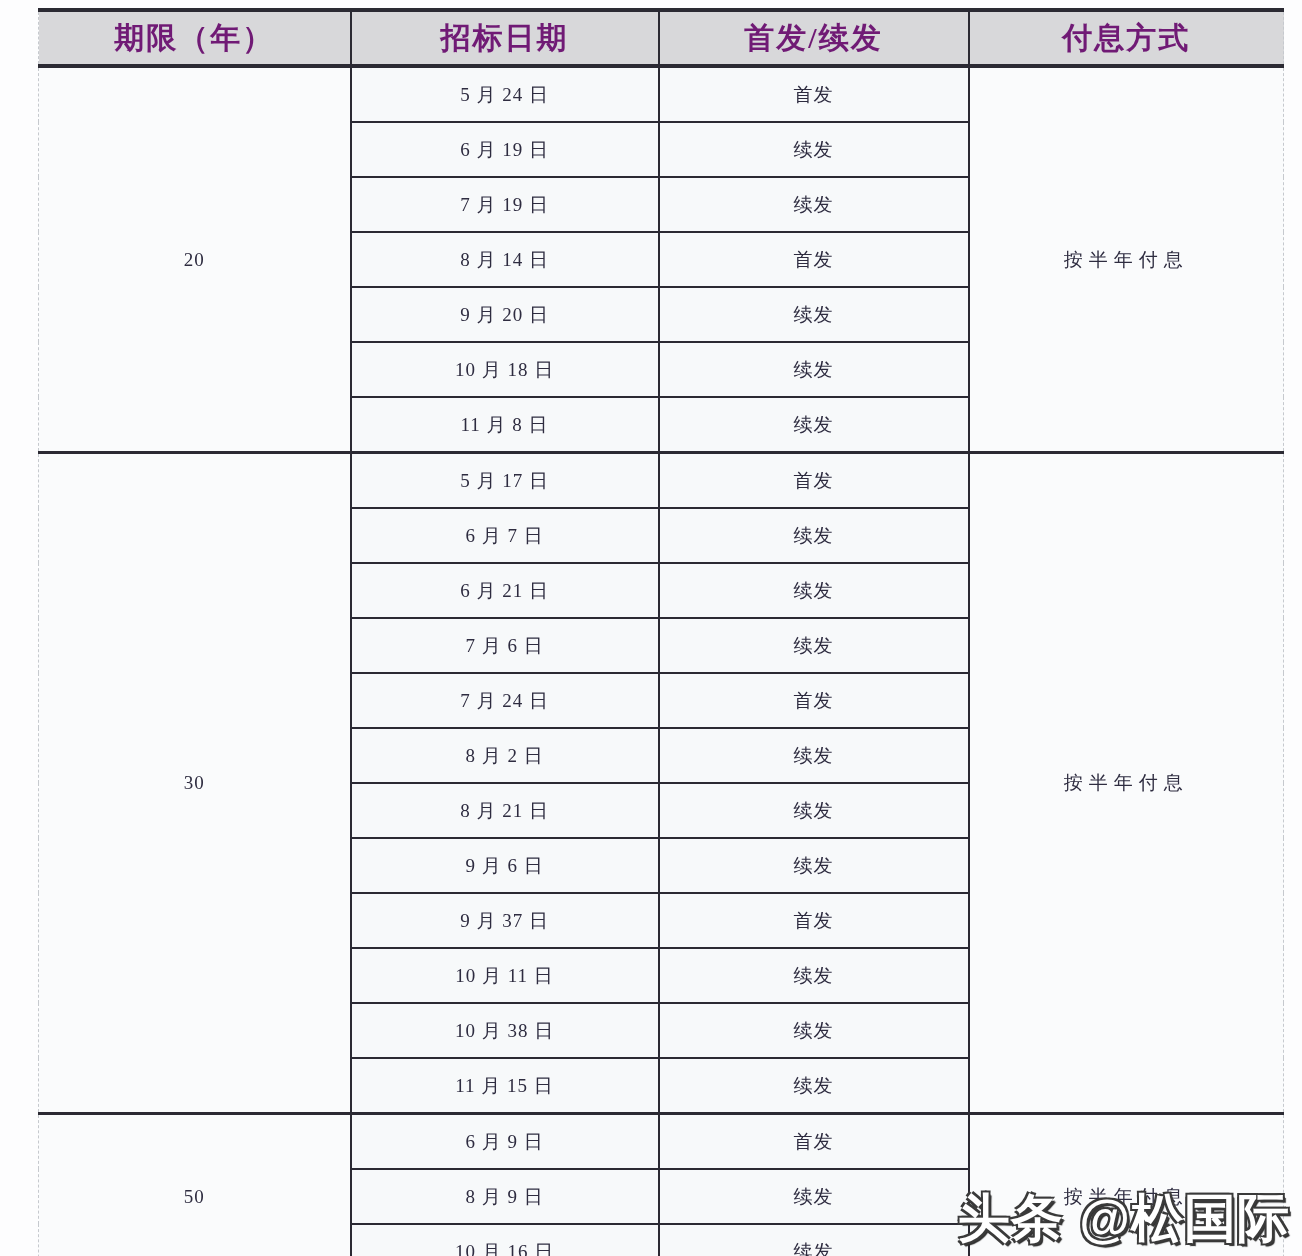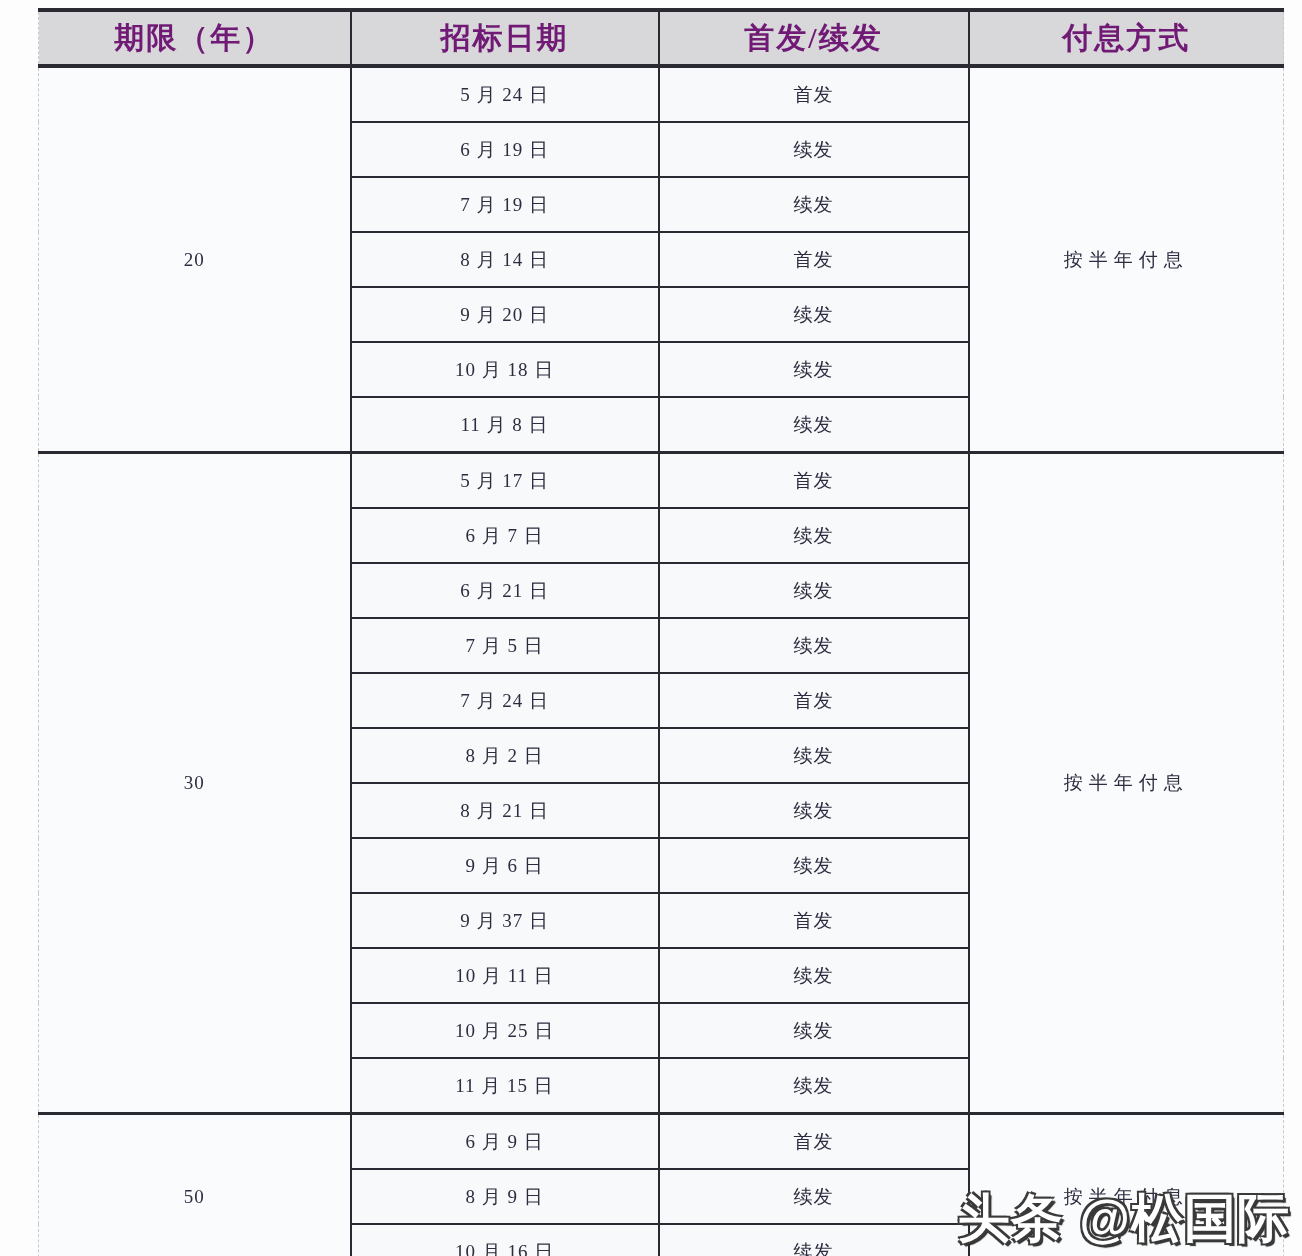--- a/index.html
+++ b/index.html
@@ -141,21 +141,21 @@
       </tr>
       <tr>
         <td class="date-cell v-line">6 月 7 日</td>
         <td class="issue-cell v-line">续发</td>
       </tr>
       <tr>
         <td class="date-cell v-line">6 月 21 日</td>
         <td class="issue-cell v-line">续发</td>
       </tr>
       <tr>
-        <td class="date-cell v-line">7 月 5 日</td>
+        <td class="date-cell v-line">7 月 6 日</td>
         <td class="issue-cell v-line">续发</td>
       </tr>
       <tr>
         <td class="date-cell v-line">7 月 24 日</td>
         <td class="issue-cell v-line">首发</td>
       </tr>
       <tr>
         <td class="date-cell v-line">8 月 2 日</td>
         <td class="issue-cell v-line">续发</td>
       </tr>
@@ -169,21 +169,21 @@
       </tr>
       <tr>
         <td class="date-cell v-line">9 月 37 日</td>
         <td class="issue-cell v-line">首发</td>
       </tr>
       <tr>
         <td class="date-cell v-line">10 月 11 日</td>
         <td class="issue-cell v-line">续发</td>
       </tr>
       <tr>
-        <td class="date-cell v-line">10 月 25 日</td>
+        <td class="date-cell v-line">10 月 38 日</td>
         <td class="issue-cell v-line">续发</td>
       </tr>
       <tr>
         <td class="date-cell v-line">11 月 15 日</td>
         <td class="issue-cell v-line">续发</td>
       </tr>
       <tr class="group-start">
         <td class="term-cell" rowspan="3">50</td>
         <td class="date-cell v-line">6 月 9 日</td>
         <td class="issue-cell v-line">首发</td>

